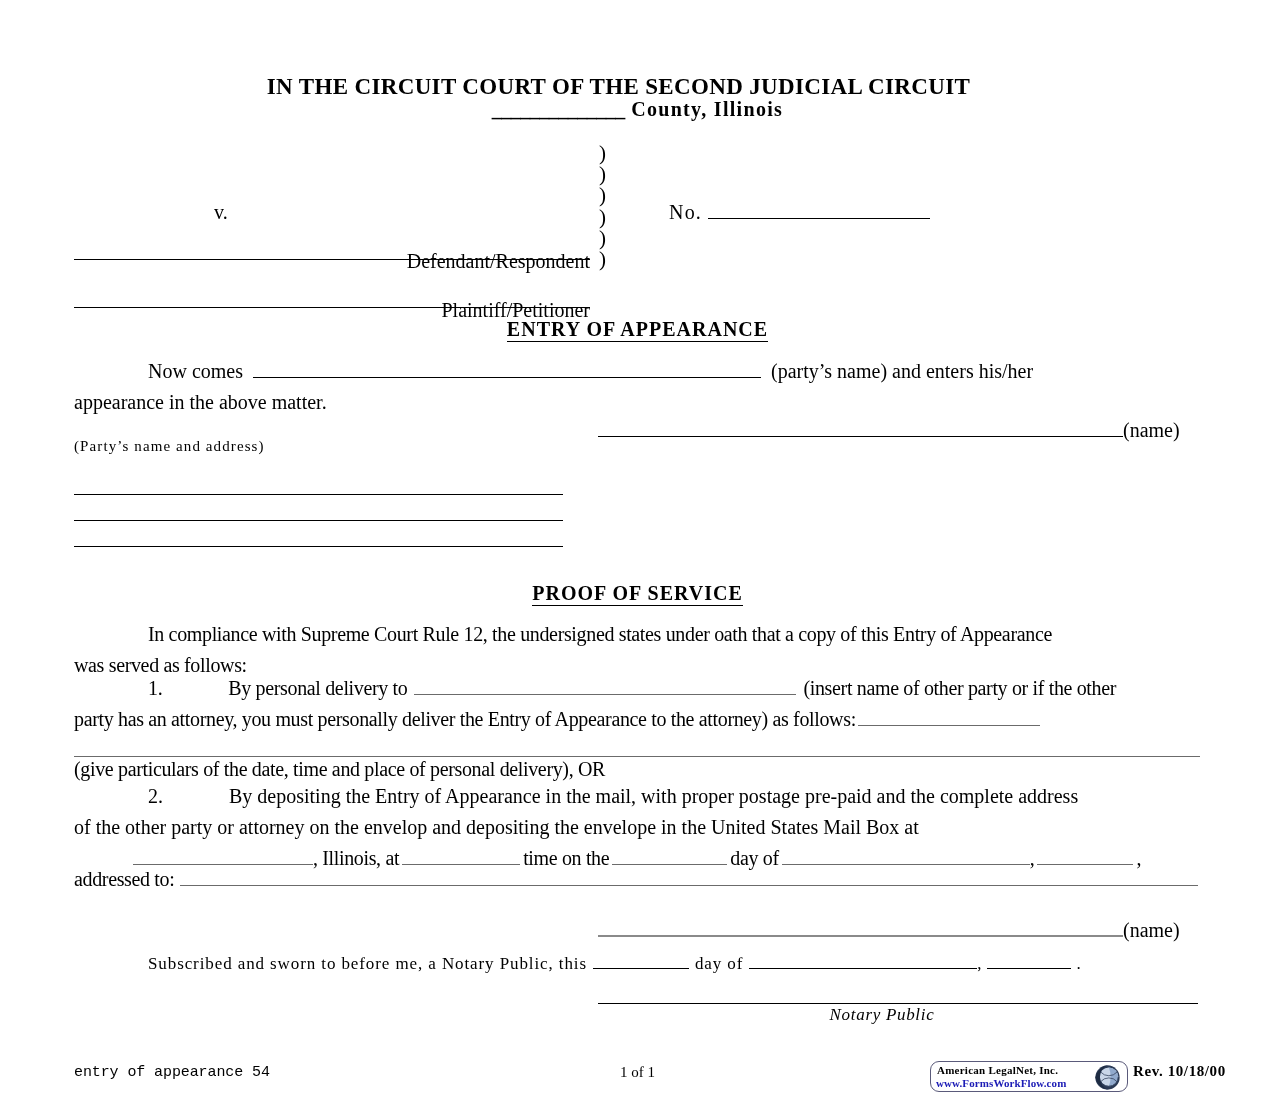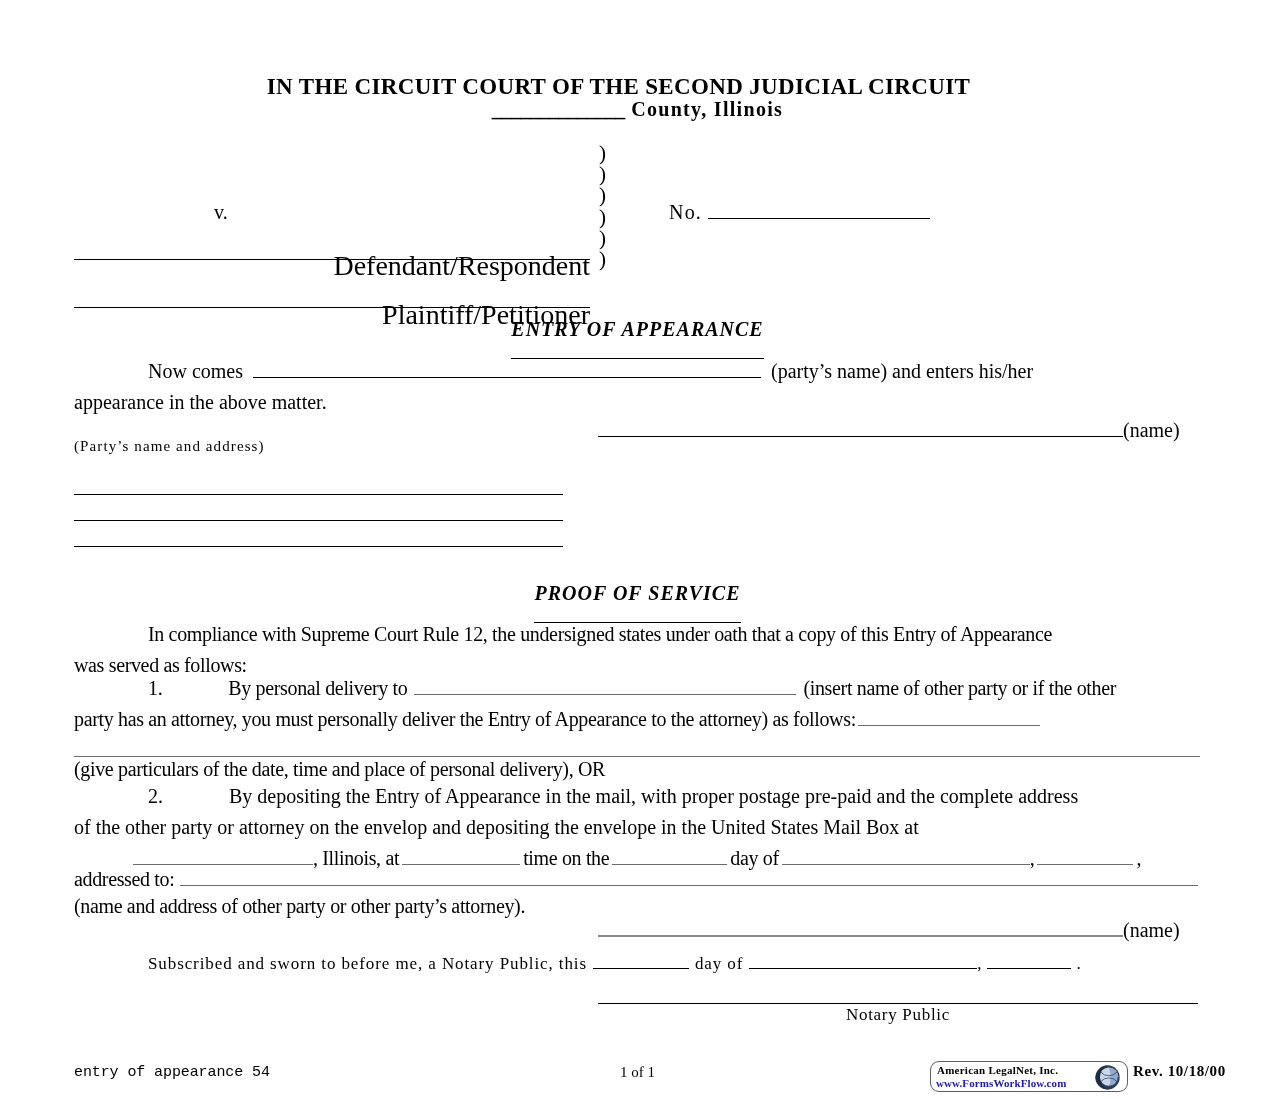--- a/index.html
+++ b/index.html
@@ -59,21 +59,21 @@
     position: absolute;
     left: 0;
     width: 516px;
     border-bottom: 1.3px solid #000;
     height: 0;
   }
   .cap-rule.r1 { top: 164px; }
   .cap-rule.r2 { top: 116px; }
   .cap-label {
     position: absolute;
-    font-size: 28px;
+    font-size: 20px;
     text-align: right;
     width: 516px;
     left: 0;
     white-space: nowrap;
   }
   .paren-col {
     position: absolute;
     left: 525px;
     top: 0px;
     font-size: 21px;
@@ -105,22 +105,21 @@
     position: absolute;
     width: 1275px;
     left: 0;
     text-align: center;
     font-size: 20px;
     font-weight: bold;
     letter-spacing: 1.0px;
   }
   .sec-head span {
     border-bottom: 1.6px solid #000;
-    padding-bottom: 18px;
-    font-style: italic;
+    padding-bottom: 1px;
   }
 
   
   .body-text {
     position: absolute;
     left: 74px;
     width: 1126px;
     font-size: 20px;
     line-height: 31px;
     text-align: justify;
@@ -189,25 +188,26 @@
   }
   .notary-sig-rule {
     position: absolute;
     left: 598px;
     width: 600px;
     border-bottom: 1.3px solid #000;
     height: 0;
   }
   .notary-caption {
     position: absolute;
-    left: 598px;
+    left: 582px;
     width: 600px;
     text-align: center;
     font-size: 17px;
     letter-spacing: 0.7px;
+    font-style: italic;
   }
 
   
   .footer-left {
     position: absolute;
     left: 74px; top: 1064px;
     font-size: 15px;
     letter-spacing: -0.1px;
     white-space: nowrap;
     font-family: Liberation Mono, monospace;
@@ -340,23 +340,20 @@
   </div>
 
   <div class="body-text narrow" style="top:844px; text-align:center; line-height:29px;">
     <span class="blank-gray" style="width:180px;"></span><span>, Illinois, at</span><span class="blank-gray" style="width:118px; margin:0 3px;"></span><span>time on the</span><span class="blank-gray" style="width:115px; margin:0 3px;"></span><span>day of</span><span class="blank-gray" style="width:248px; margin-left:3px;"></span><span>,</span><span class="blank-gray" style="width:96px; margin:0 3px;"></span><span>,</span>
   </div>
 
   <div class="body-text narrow" style="top:864px; text-align:left;">
     <span>addressed to:</span><span class="blank-gray" style="width:1018px; margin-left:6px;"></span>
   </div>
 
-  <div class="body-text narrow" style="top:891px; text-align:left;">
-    <span>(name and address of other party or other party’s attorney).</span>
-  </div>
 
   <div class="name-rule-wrap" style="top:919px">
     <span class="name-rule-gray"></span><span>(name)</span>
   </div>
 
   <div class="notary-line" style="top:954px">
     <span>Subscribed and sworn to before me, a Notary Public, this</span><span class="blank" style="width:96px; margin:0 6px;"></span><span>day of</span><span class="blank" style="width:228px; margin-left:6px;"></span><span>,</span><span class="blank" style="width:84px; margin:0 5px;"></span><span>.</span>
   </div>
 
   <div class="notary-sig-rule" style="top:1003px"></div>

